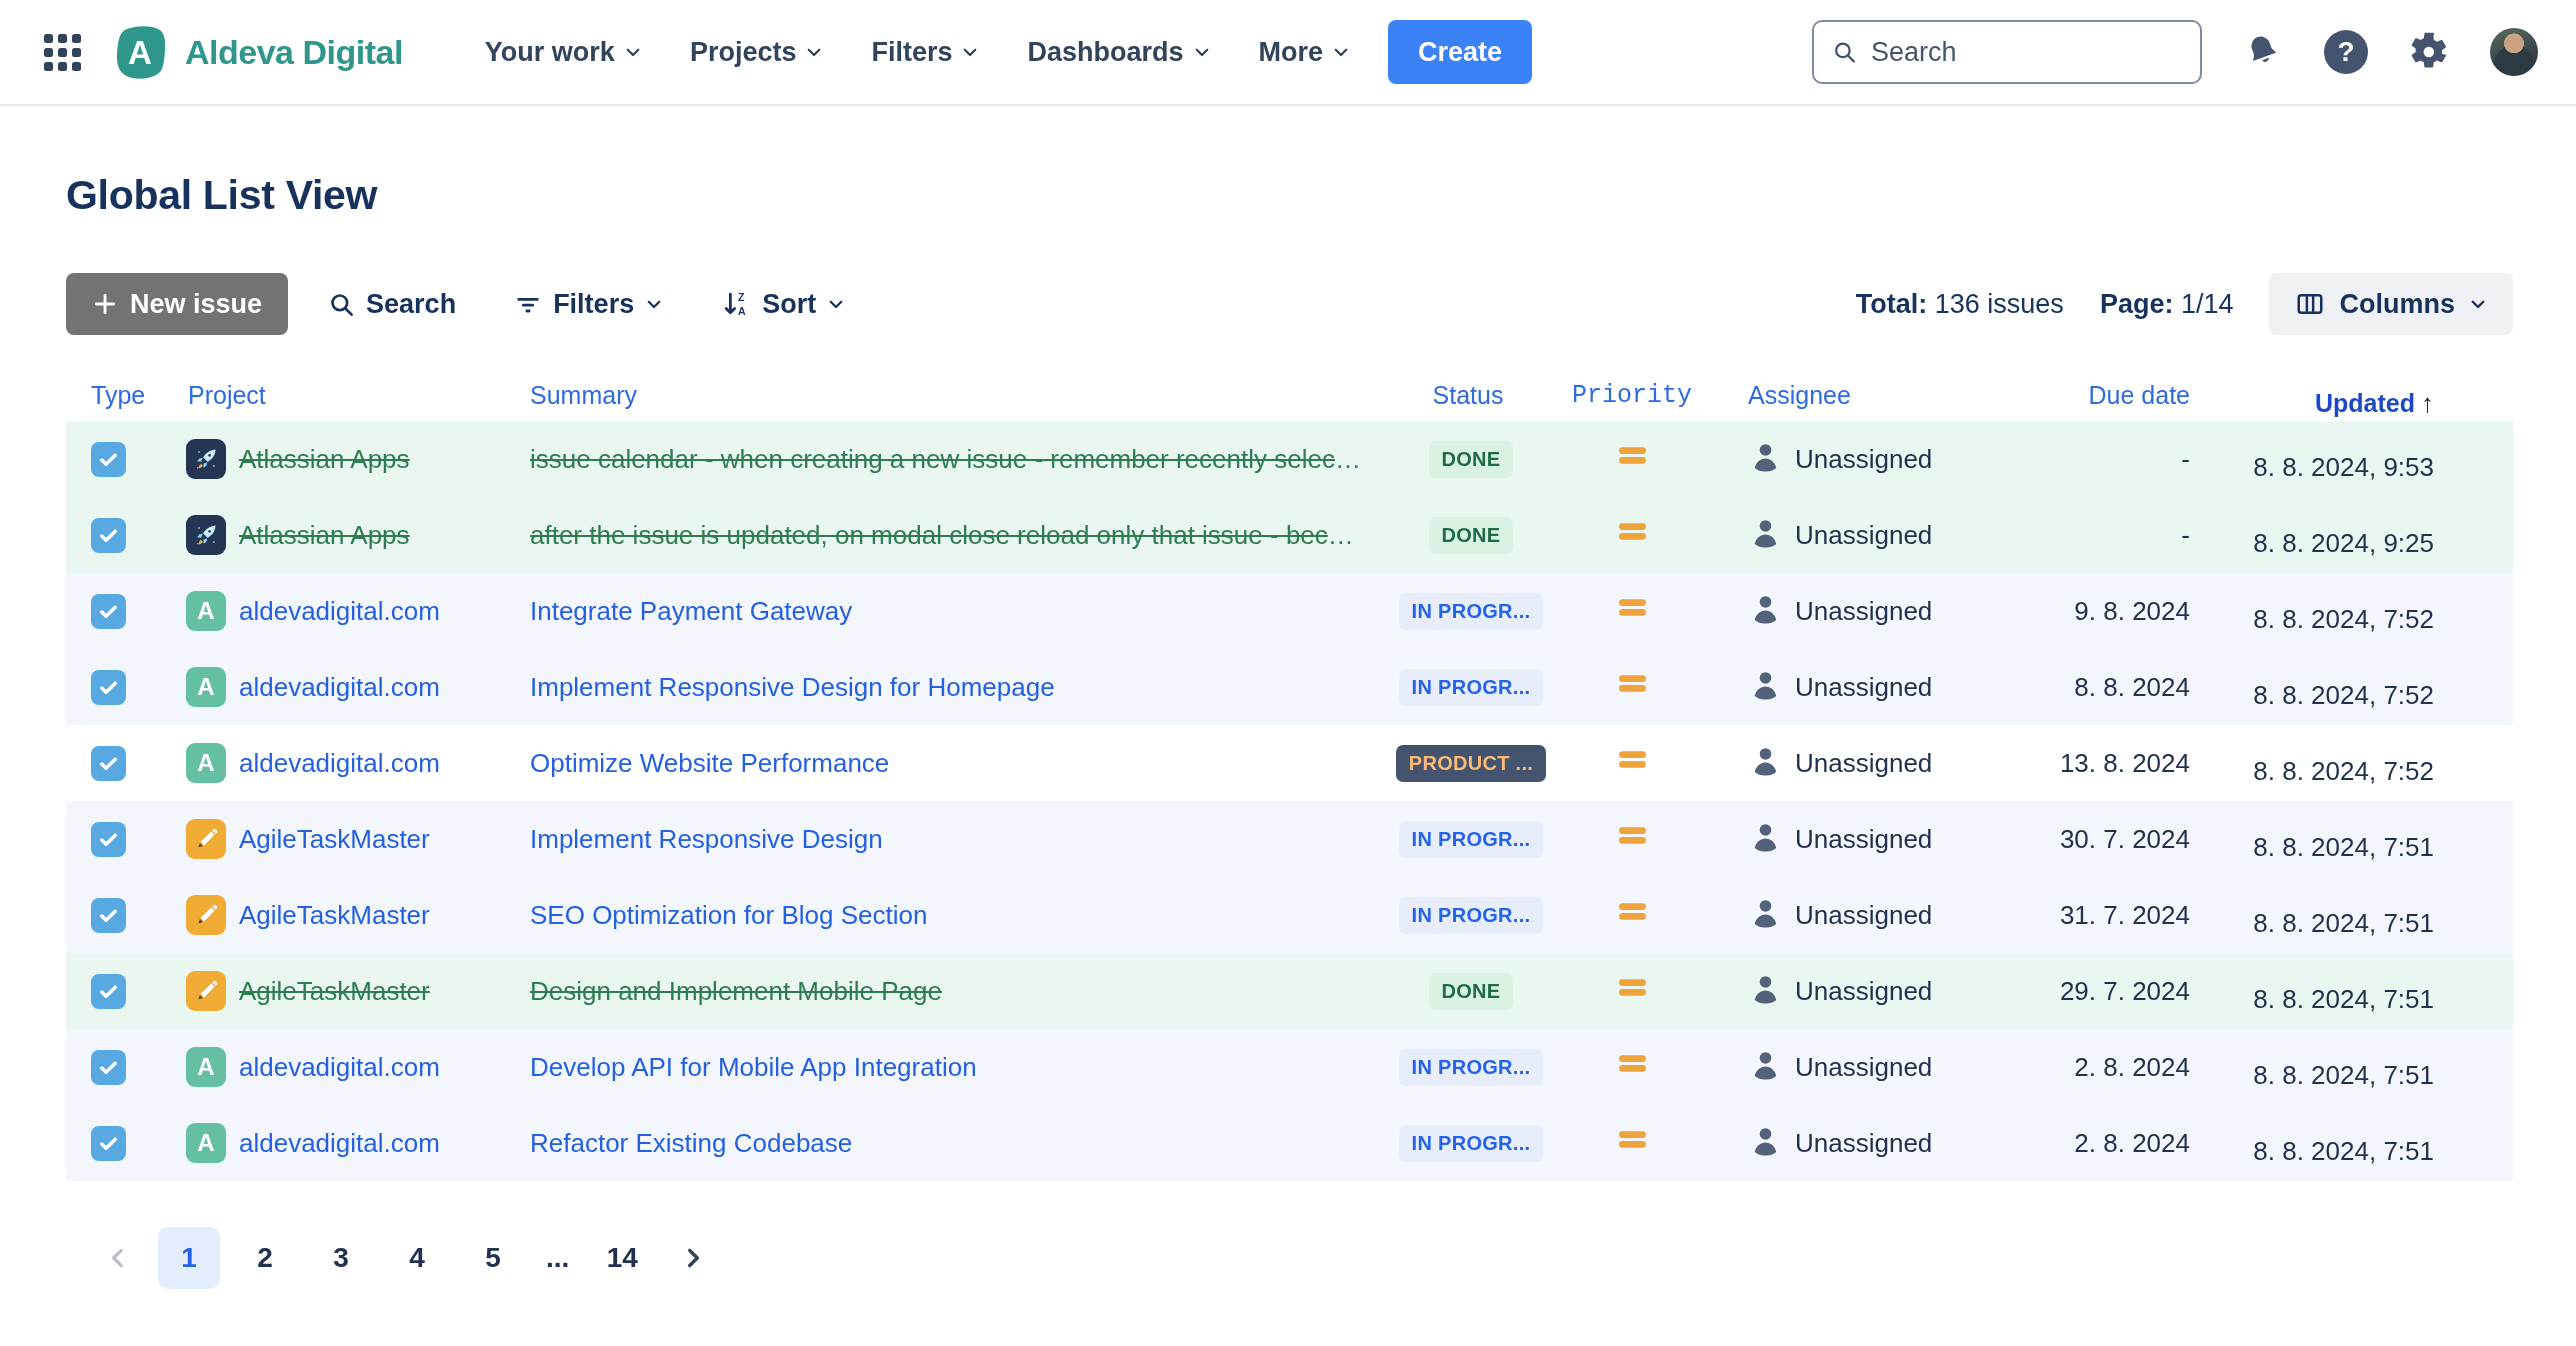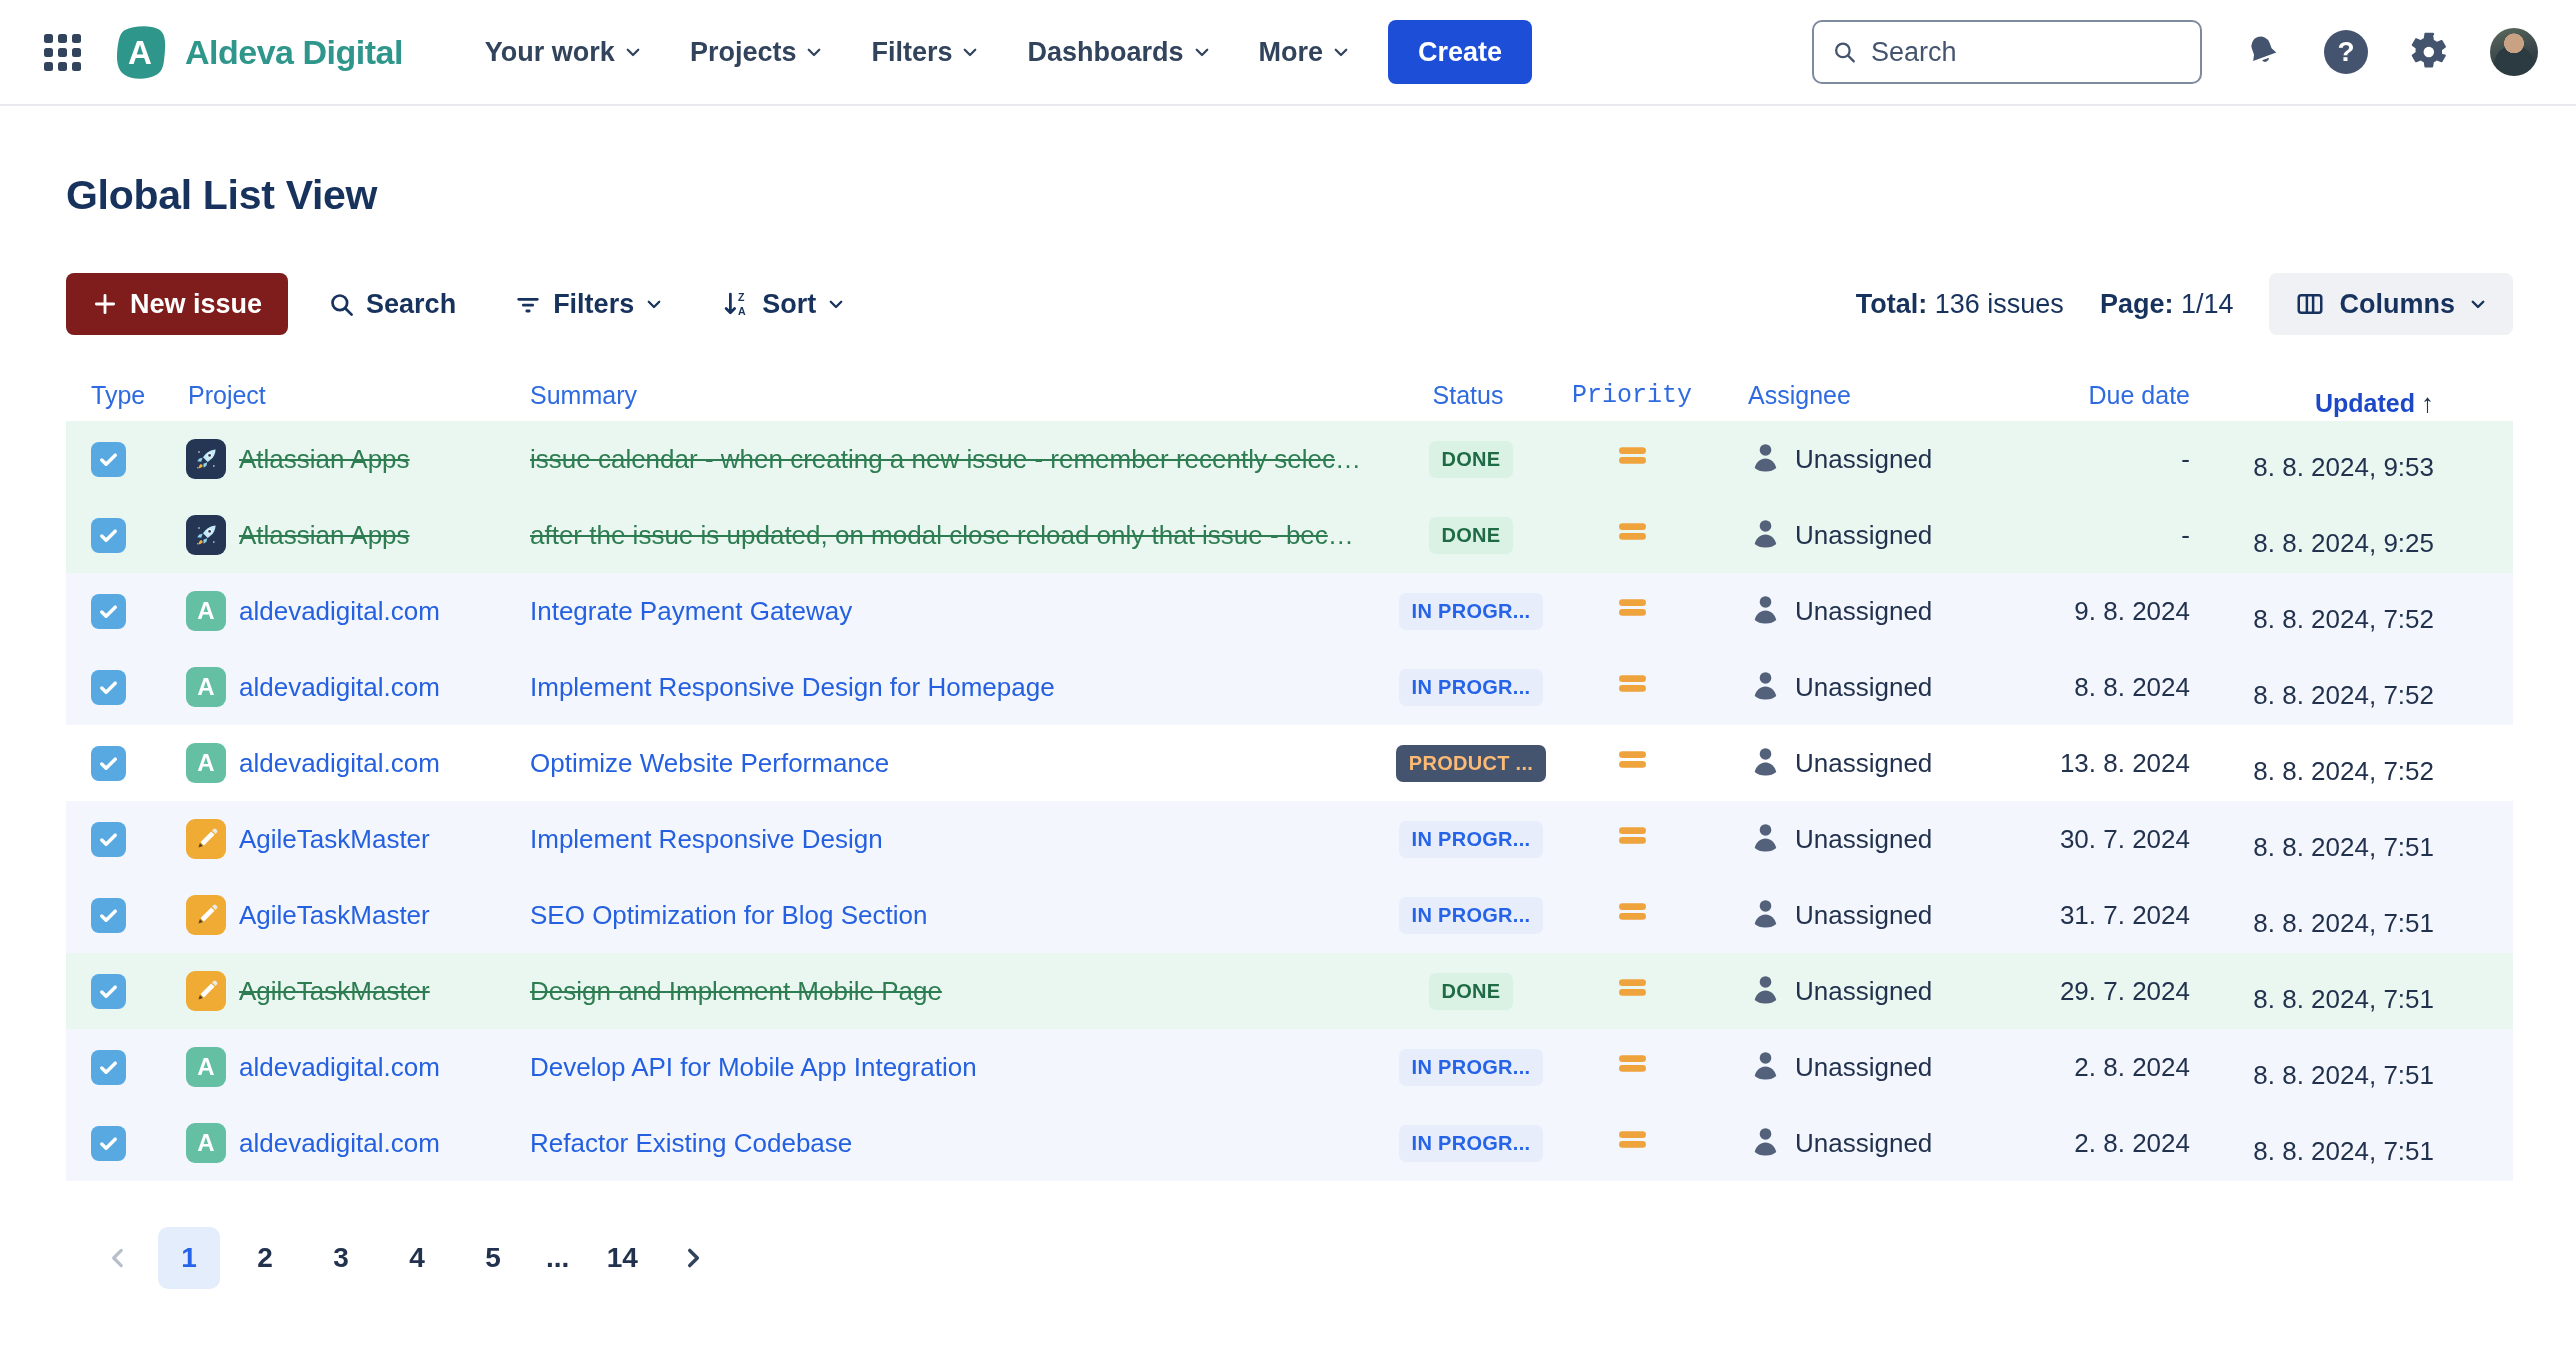--- a/index.html
+++ b/index.html
@@ -11,38 +11,38 @@
   
   .topbar { height:106px; display:flex; align-items:center; padding:0 38px 0 44px; border-bottom:2px solid #e7e9ee; background:#fff; }
   .apps-grid { display:grid; grid-template-columns:repeat(3,9px); grid-template-rows:repeat(3,9px); gap:5px; cursor:pointer; margin-right:30px; }
   .apps-grid i { background:#32435c; border-radius:2.5px; }
   .logo { display:flex; align-items:center; gap:16px; margin-right:62px; cursor:pointer; }
   .logo-mark { width:58px; height:58px; position:relative; }
   .brand { font-size:34px; font-weight:700; color:#2f968c; letter-spacing:-0.5px; white-space:nowrap; }
   .nav { display:flex; align-items:center; gap:8px; }
   .nav-item { display:flex; align-items:center; gap:9px; padding:14px 20px; font-size:27px; font-weight:600; color:#32435c; border-radius:6px; cursor:pointer; white-space:nowrap; }
   .chev { width:18px; height:18px; flex:0 0 auto; }
-  .create-btn { margin-left:18px; height:64px; padding:0 30px; background:#1d4ed8; color:#fff; font-size:27px; font-weight:600; border:none; border-radius:8px; cursor:pointer; font-family:inherit; }
+  .create-btn { margin-left:18px; height:64px; padding:0 30px; background:#3b82f6; color:#fff; font-size:27px; font-weight:600; border:none; border-radius:8px; cursor:pointer; font-family:inherit; }
   .topbar-right { margin-left:auto; display:flex; align-items:center; gap:38px; }
   .searchbox { display:flex; align-items:center; gap:14px; width:390px; height:64px; border:2.5px solid #7d8aa0; border-radius:10px; padding:0 18px; background:#fff; }
   .searchbox input { border:none; outline:none; font-size:27px; color:#32435c; width:100%; font-family:inherit; background:transparent; }
   .searchbox input::placeholder { color:#44546f; opacity:1; }
   .icon-btn { display:flex; align-items:center; justify-content:center; width:46px; height:46px; cursor:pointer; }
   .help-circle { width:44px; height:44px; border-radius:50%; background:#44546f; color:#fff; font-size:28px; font-weight:700; display:flex; align-items:center; justify-content:center; }
   .avatar { width:48px; height:48px; border-radius:50%; cursor:pointer;
             background: radial-gradient(circle at 50% 32%, #c9a183 0 24%, transparent 25%),
                         radial-gradient(circle at 50% 78%, #2c3a41 0 45%, transparent 46%),
                         linear-gradient(160deg, #5d6b5d 0%, #39464b 55%, #23303a 100%); }
 
   
   .main { padding:0 63px 0 66px; }
   .page-title { margin-top:66px; font-size:41px; font-weight:700; color:#17325c; letter-spacing:-0.3px; }
 
   .toolbar { margin-top:54px; display:flex; align-items:center; }
-  .btn-primary { display:flex; align-items:center; gap:12px; height:62px; padding:0 26px; background:#7f1d1d; color:#fff; font-size:27px; font-weight:600; border:none; border-radius:8px; cursor:pointer; font-family:inherit; }
+  .btn-primary { display:flex; align-items:center; gap:12px; height:62px; padding:0 26px; background:#737373; color:#fff; font-size:27px; font-weight:600; border:none; border-radius:8px; cursor:pointer; font-family:inherit; }
   .text-btn { display:flex; align-items:center; gap:11px; font-size:27px; font-weight:600; color:#17325c; background:none; border:none; cursor:pointer; padding:0 18px; height:62px; font-family:inherit; }
   .toolbar-left { display:flex; align-items:center; gap:22px; }
   .toolbar-right { margin-left:auto; display:flex; align-items:center; gap:36px; }
   .meta { font-size:27px; color:#17325c; white-space:nowrap; }
   .meta b { font-weight:700; }
   .columns-btn { display:flex; align-items:center; gap:14px; height:62px; padding:0 26px; background:#f0f1f4; border:none; border-radius:8px; font-size:27px; font-weight:600; color:#17325c; cursor:pointer; font-family:inherit; }
 
   
   .table { margin-top:34px; }
   .thead, .trow { display:grid; grid-template-columns:120px 319px 881px 164px 164px 299px 189px 312px; align-items:center; }

